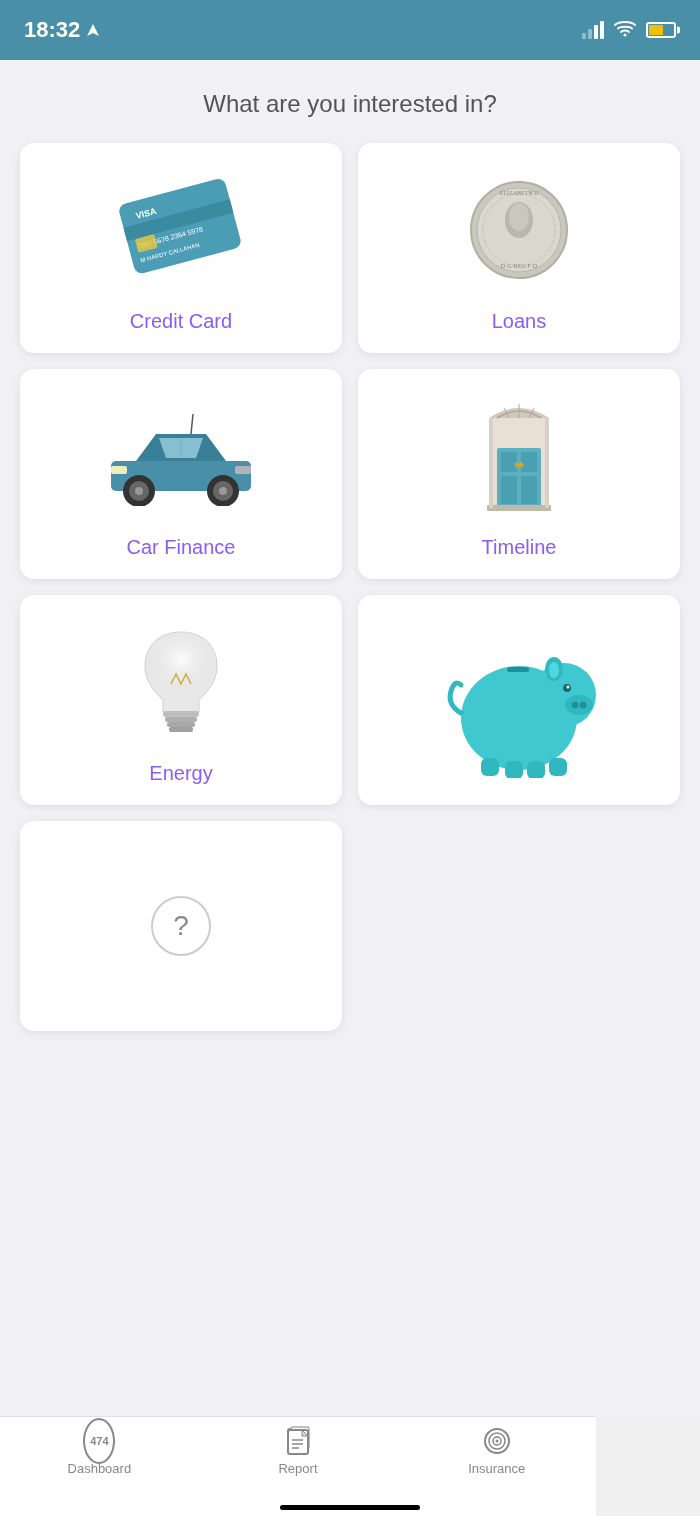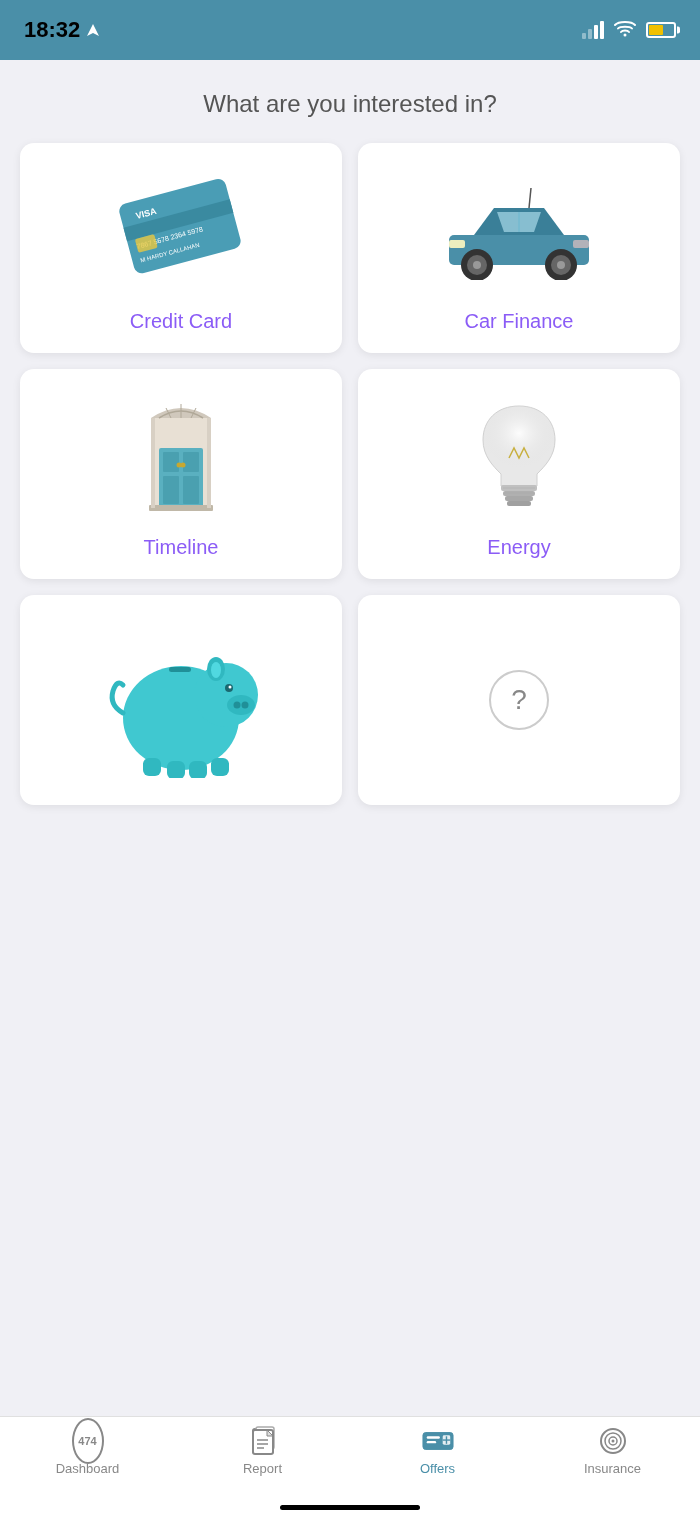--- a/index.html
+++ b/index.html
@@ -13,21 +13,21 @@
       overflow-x: hidden;
     }
 
     
     .status-bar {
       background: #4a8fa8;
       height: 60px;
       display: flex;
       justify-content: space-between;
       padding: 0 24px;
-      color: #000000;
+      color: #ffffff;
     }
     .status-time {
       font-size: 22px;
       font-weight: 600;
       display: flex;
       align-items: center;
       gap: 6px;
     }
     .status-icons {
       display: flex;
@@ -150,21 +150,21 @@
       justify-content: center;
       font-size: 28px;
       color: #888;
     }
 
     
     .bottom-nav {
       position: fixed;
       bottom: 0;
       left: 0;
-      width: 700px;
+      width: 596px;
       height: 100px;
       background: white;
       display: flex;
       border-top: 1px solid #e0e0e0;
       padding-bottom: 32px;
     }
 
     .nav-item {
       flex: 1;
       display: flex;
@@ -262,20 +262,37 @@
             <text x="35" y="33" fill="white" font-size="9" font-weight="bold">VISA</text>
             <text x="28" y="62" fill="white" font-size="7">7867 5678 2364 5978</text>
             <text x="28" y="76" fill="white" font-size="6">M HARDY CALLAHAN</text>
             <rect x="28" y="52" width="20" height="14" rx="2" fill="#e8c840" opacity="0.8"></rect>
           </g>
         </svg>
       </div>
       <span class="card-label">Credit Card</span>
     </div>
 
+    <div class="card">
+      <div class="card-image">
+        <svg width="130" height="110" viewBox="0 0 130 110">
+
+          <circle cx="65" cy="55" r="48" fill="#c8c8c0" stroke="#b0b0a0" stroke-width="2"></circle>
+          <circle cx="65" cy="55" r="42" fill="#d8d8cc" stroke="#b8b8aa" stroke-width="1"></circle>
+          <circle cx="65" cy="55" r="36" fill="none" stroke="#c0c0b4" stroke-width="1" stroke-dasharray="3,2"></circle>
+
+          <ellipse cx="65" cy="45" rx="14" ry="18" fill="#b8b8ac"></ellipse>
+          <ellipse cx="65" cy="42" rx="10" ry="14" fill="#c8c8bc"></ellipse>
+
+          <text x="65" y="93" text-anchor="middle" font-size="6" fill="#888" font-family="serif">D·G·REG·F·D</text>
+          <text x="65" y="20" text-anchor="middle" font-size="6" fill="#888" font-family="serif">ELIZABETH II</text>
+        </svg>
+      </div>
+      <span class="card-label">Loans</span>
+    </div>
 
     <div class="card">
       <div class="card-image">
         <svg width="160" height="100" viewBox="0 0 160 100">
 
           <rect x="10" y="55" width="140" height="30" rx="5" fill="#4a8fa8"></rect>
 
           <path d="M35 55 L55 28 L105 28 L125 55 Z" fill="#3a7f98"></path>
 
           <path d="M58 32 L65 52 L95 52 L102 32 Z" fill="#a8d8e8" opacity="0.7"></path>
@@ -422,33 +439,20 @@
         <rect x="5" y="4" width="20" height="24" rx="2" stroke="#888" stroke-width="2" fill="white"></rect>
         <path d="M19 4 L25 10 L19 10 Z" fill="#ddd" stroke="#888" stroke-width="1"></path>
         <line x1="9" y1="14" x2="20" y2="14" stroke="#888" stroke-width="1.5"></line>
         <line x1="9" y1="18" x2="20" y2="18" stroke="#888" stroke-width="1.5"></line>
         <line x1="9" y1="22" x2="16" y2="22" stroke="#888" stroke-width="1.5"></line>
       </svg>
     </div>
     <span class="nav-label">Report</span>
   </div>
 
-  <div class="nav-item active">
-    <div class="nav-icon">
-      <svg width="34" height="26" viewBox="0 0 34 26" fill="none">
-        <rect x="1" y="4" width="32" height="18" rx="3" fill="#4a8fa8" stroke="#4a8fa8" stroke-width="1"></rect>
-        <rect x="5" y="8" width="14" height="2.5" rx="1.25" fill="white"></rect>
-        <rect x="5" y="13" width="10" height="2.5" rx="1.25" fill="white"></rect>
-        <rect x="22" y="7" width="8" height="10" rx="1.5" fill="white" opacity="0.85"></rect>
-        <line x1="22" y1="12" x2="30" y2="12" stroke="#4a8fa8" stroke-width="1.5"></line>
-        <line x1="26" y1="8" x2="26" y2="16" stroke="#4a8fa8" stroke-width="1.5"></line>
-      </svg>
-    </div>
-    <span class="nav-label" style="color:#4a8fa8">Offers</span>
-  </div>
 
 
   <div class="nav-item">
     <div class="nav-icon">
       <svg width="30" height="30" viewBox="0 0 30 30" fill="none">
         <circle cx="15" cy="15" r="12" stroke="#888" stroke-width="2"></circle>
         <circle cx="15" cy="15" r="8" stroke="#888" stroke-width="1.5"></circle>
         <circle cx="15" cy="15" r="4" stroke="#888" stroke-width="1.5"></circle>
         <circle cx="15" cy="15" r="1.5" fill="#888"></circle>
       </svg>

